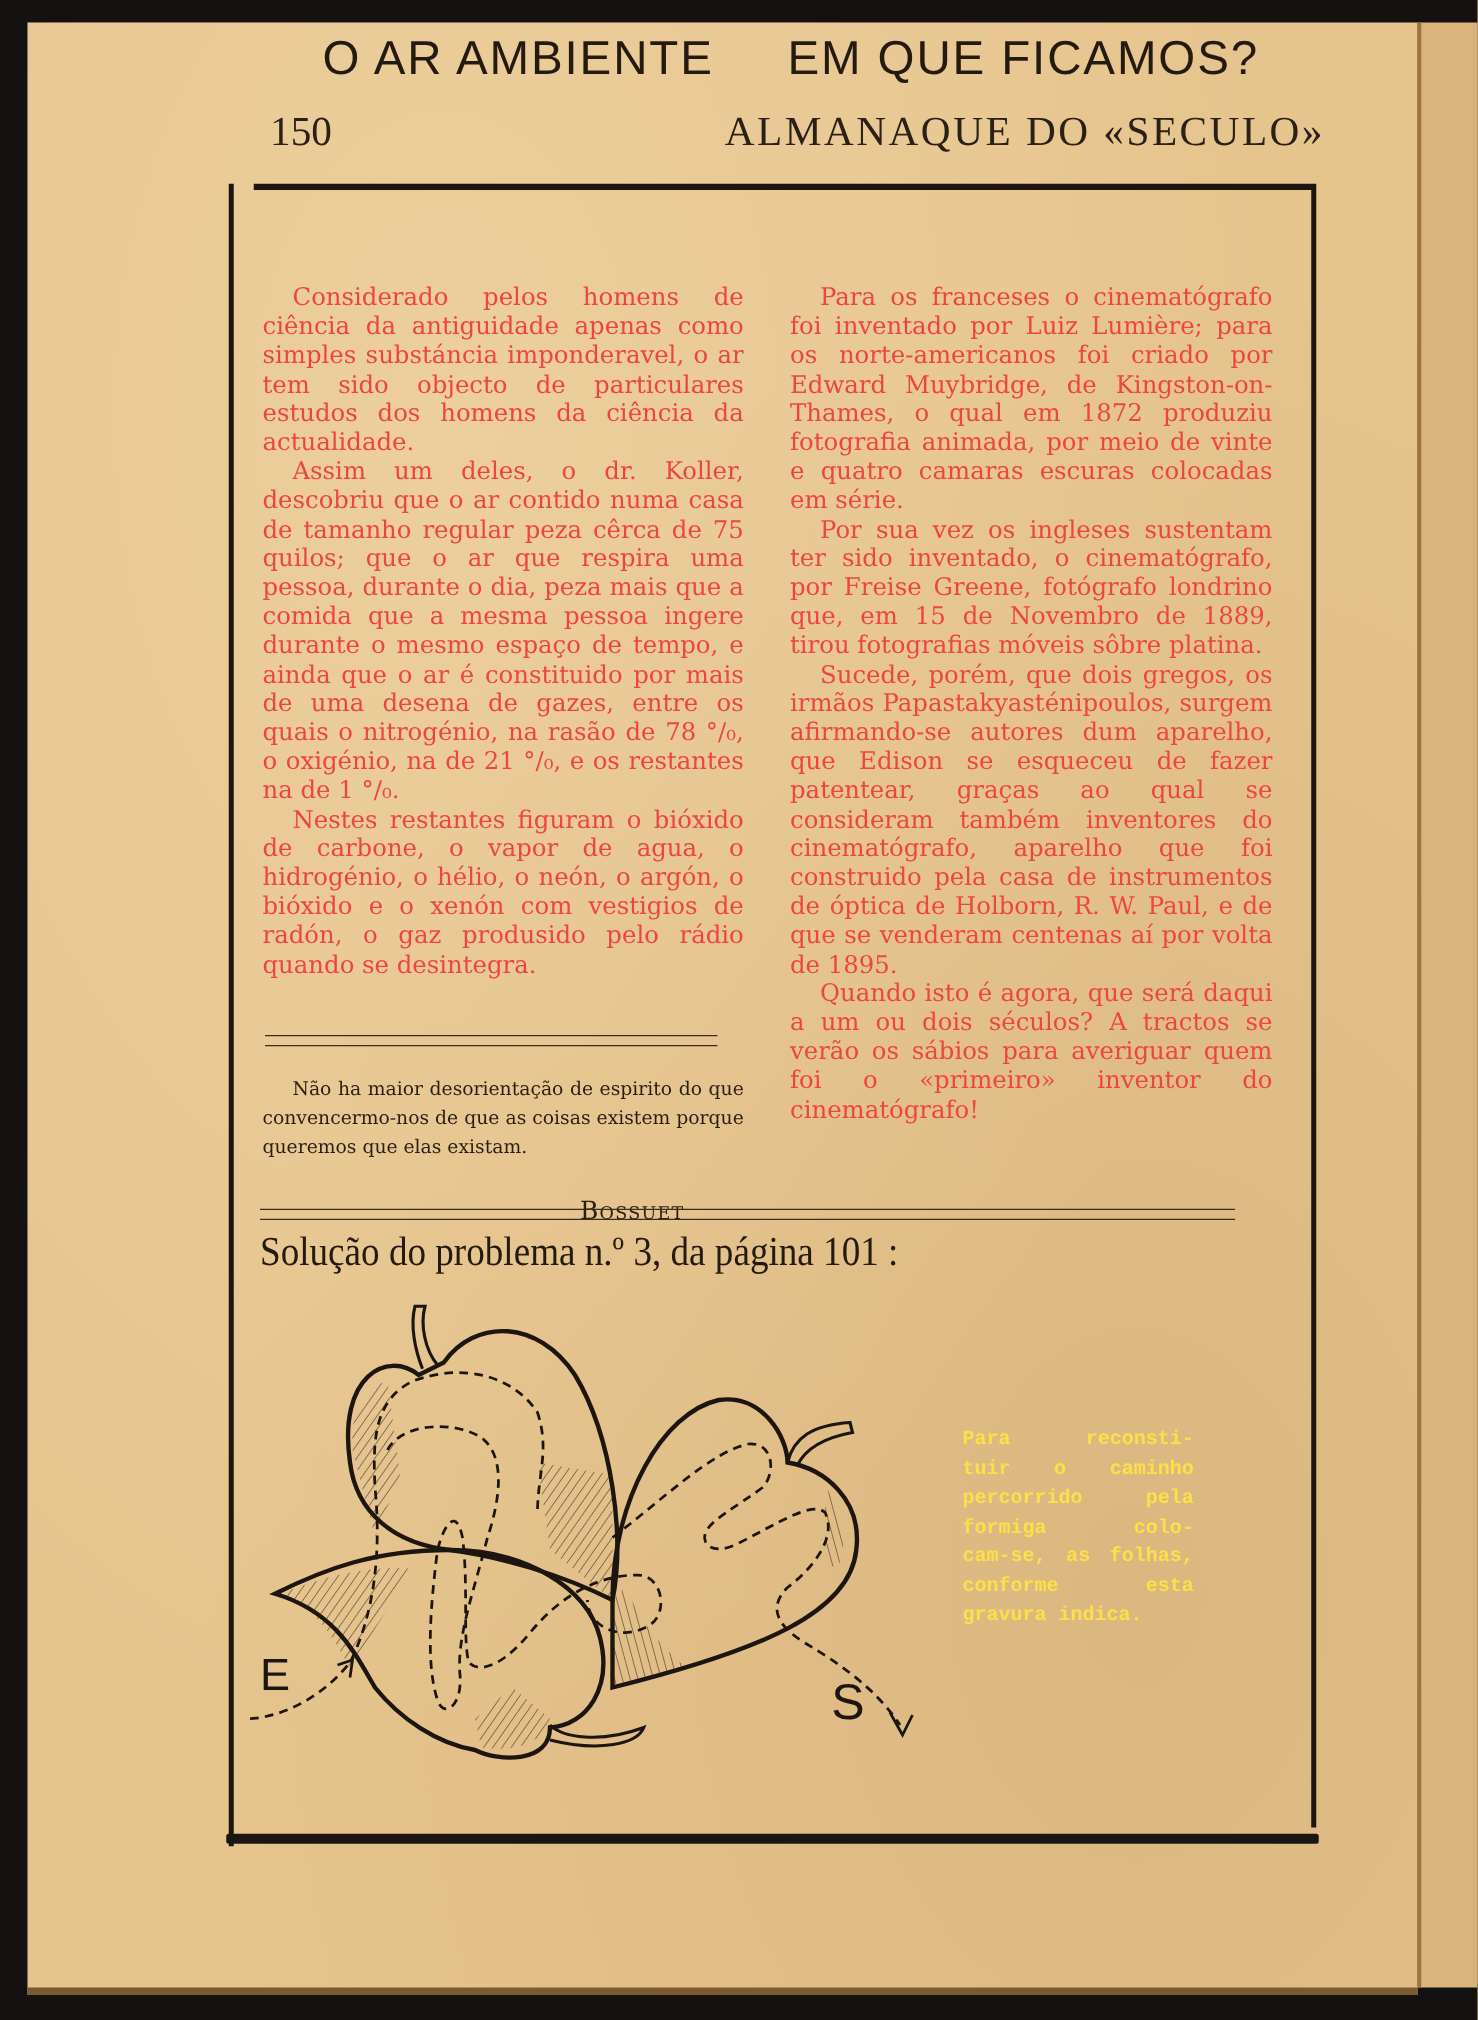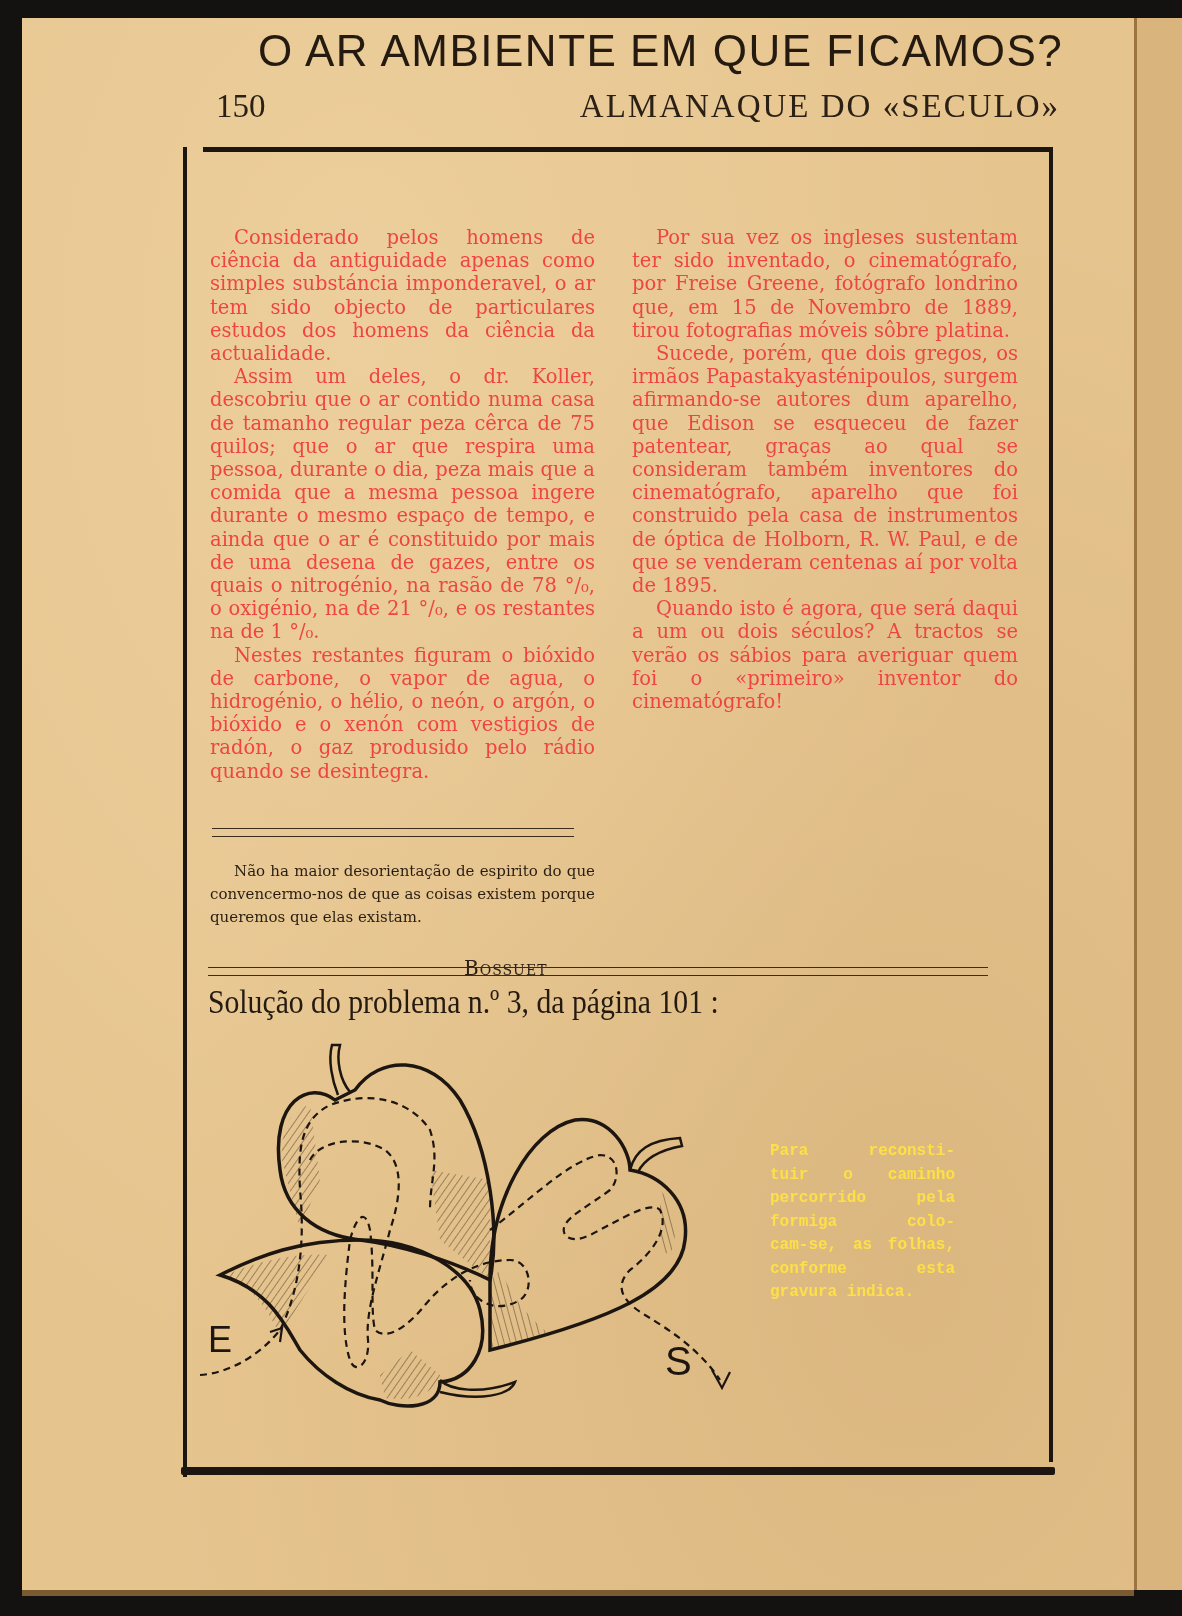--- a/index.html
+++ b/index.html
@@ -32,21 +32,21 @@
   .frame {
     position:absolute; left:183px; top:147px; width:871px; height:1330px;
   }
   .rule-top { position:absolute; left:20px; top:0; width:850px; height:5px; background:#1d1610; }
   .rule-left { position:absolute; left:0; top:0; width:4px; height:1330px; background:#1d1610; }
   .rule-right { position:absolute; left:866px; top:5px; width:4px; height:1310px; background:#1d1610; }
   .rule-bottom { position:absolute; left:-2px; top:1320px; width:874px; height:8px; background:#1d1610; border-radius:2px; }
 
   .col-title {
     position:absolute; top:26px; font-family:"Liberation Sans", sans-serif;
-    font-size:44px; letter-spacing:1.5px; color:#241a10;
+    font-size:38px; letter-spacing:1.5px; color:#241a10;
   }
   .col {
     position:absolute; font-size:19.5px; line-height:23.2px; text-align:justify;
     color:#ef4444;
   }
   .col p { margin:0; text-indent:24px; }
   .left-col { left:210px; top:226px; width:385px; }
   .right-col { left:632px; top:226px; width:386px; }
 
   .double-rule { position:absolute; height:7px; border-top:1.5px solid #3a2c1d; border-bottom:1.5px solid #3a2c1d; }
@@ -94,20 +94,21 @@
 </div>
 
 <div class="double-rule" style="left:212px; top:828px; width:362px;"></div>
 
 <div class="quote">
   <p>Não ha maior desorientação de espirito do que convencermo-nos de que as coisas existem porque queremos que elas existam.</p>
 </div>
 <div class="quote-author">Bossuet</div>
 
 <div class="col right-col">
+  <p>Para os franceses o cinematógrafo foi inventado por Luiz Lumière; para os norte-americanos foi criado por Edward Muybridge, de Kingston-on-Thames, o qual em 1872 produziu fotografia animada, por meio de vinte e quatro camaras escuras colocadas em série.</p>
   <p>Por sua vez os ingleses sustentam ter sido inventado, o cinematógrafo, por Freise Greene, fotógrafo londrino que, em 15 de Novembro de 1889, tirou fotografias móveis sôbre platina.</p>
   <p>Sucede, porém, que dois gregos, os irmãos Papastakyasténipoulos, surgem afirmando-se autores dum aparelho, que Edison se esqueceu de fazer patentear, graças ao qual se consideram também inventores do cinematógrafo, aparelho que foi construido pela casa de instrumentos de óptica de Holborn, R. W. Paul, e de que se venderam centenas aí por volta de 1895.</p>
   <p>Quando isto é agora, que será daqui a um ou dois séculos? A tractos se verão os sábios para averiguar quem foi o «primeiro» inventor do cinematógrafo!</p>
 </div>
 
 <div class="double-rule" style="left:208px; top:967px; width:780px;"></div>
 
 <div class="solution-title">Solução do problema n.º 3, da página 101 :</div>
 
 <svg class="illustration" viewBox="0 0 570 380">

